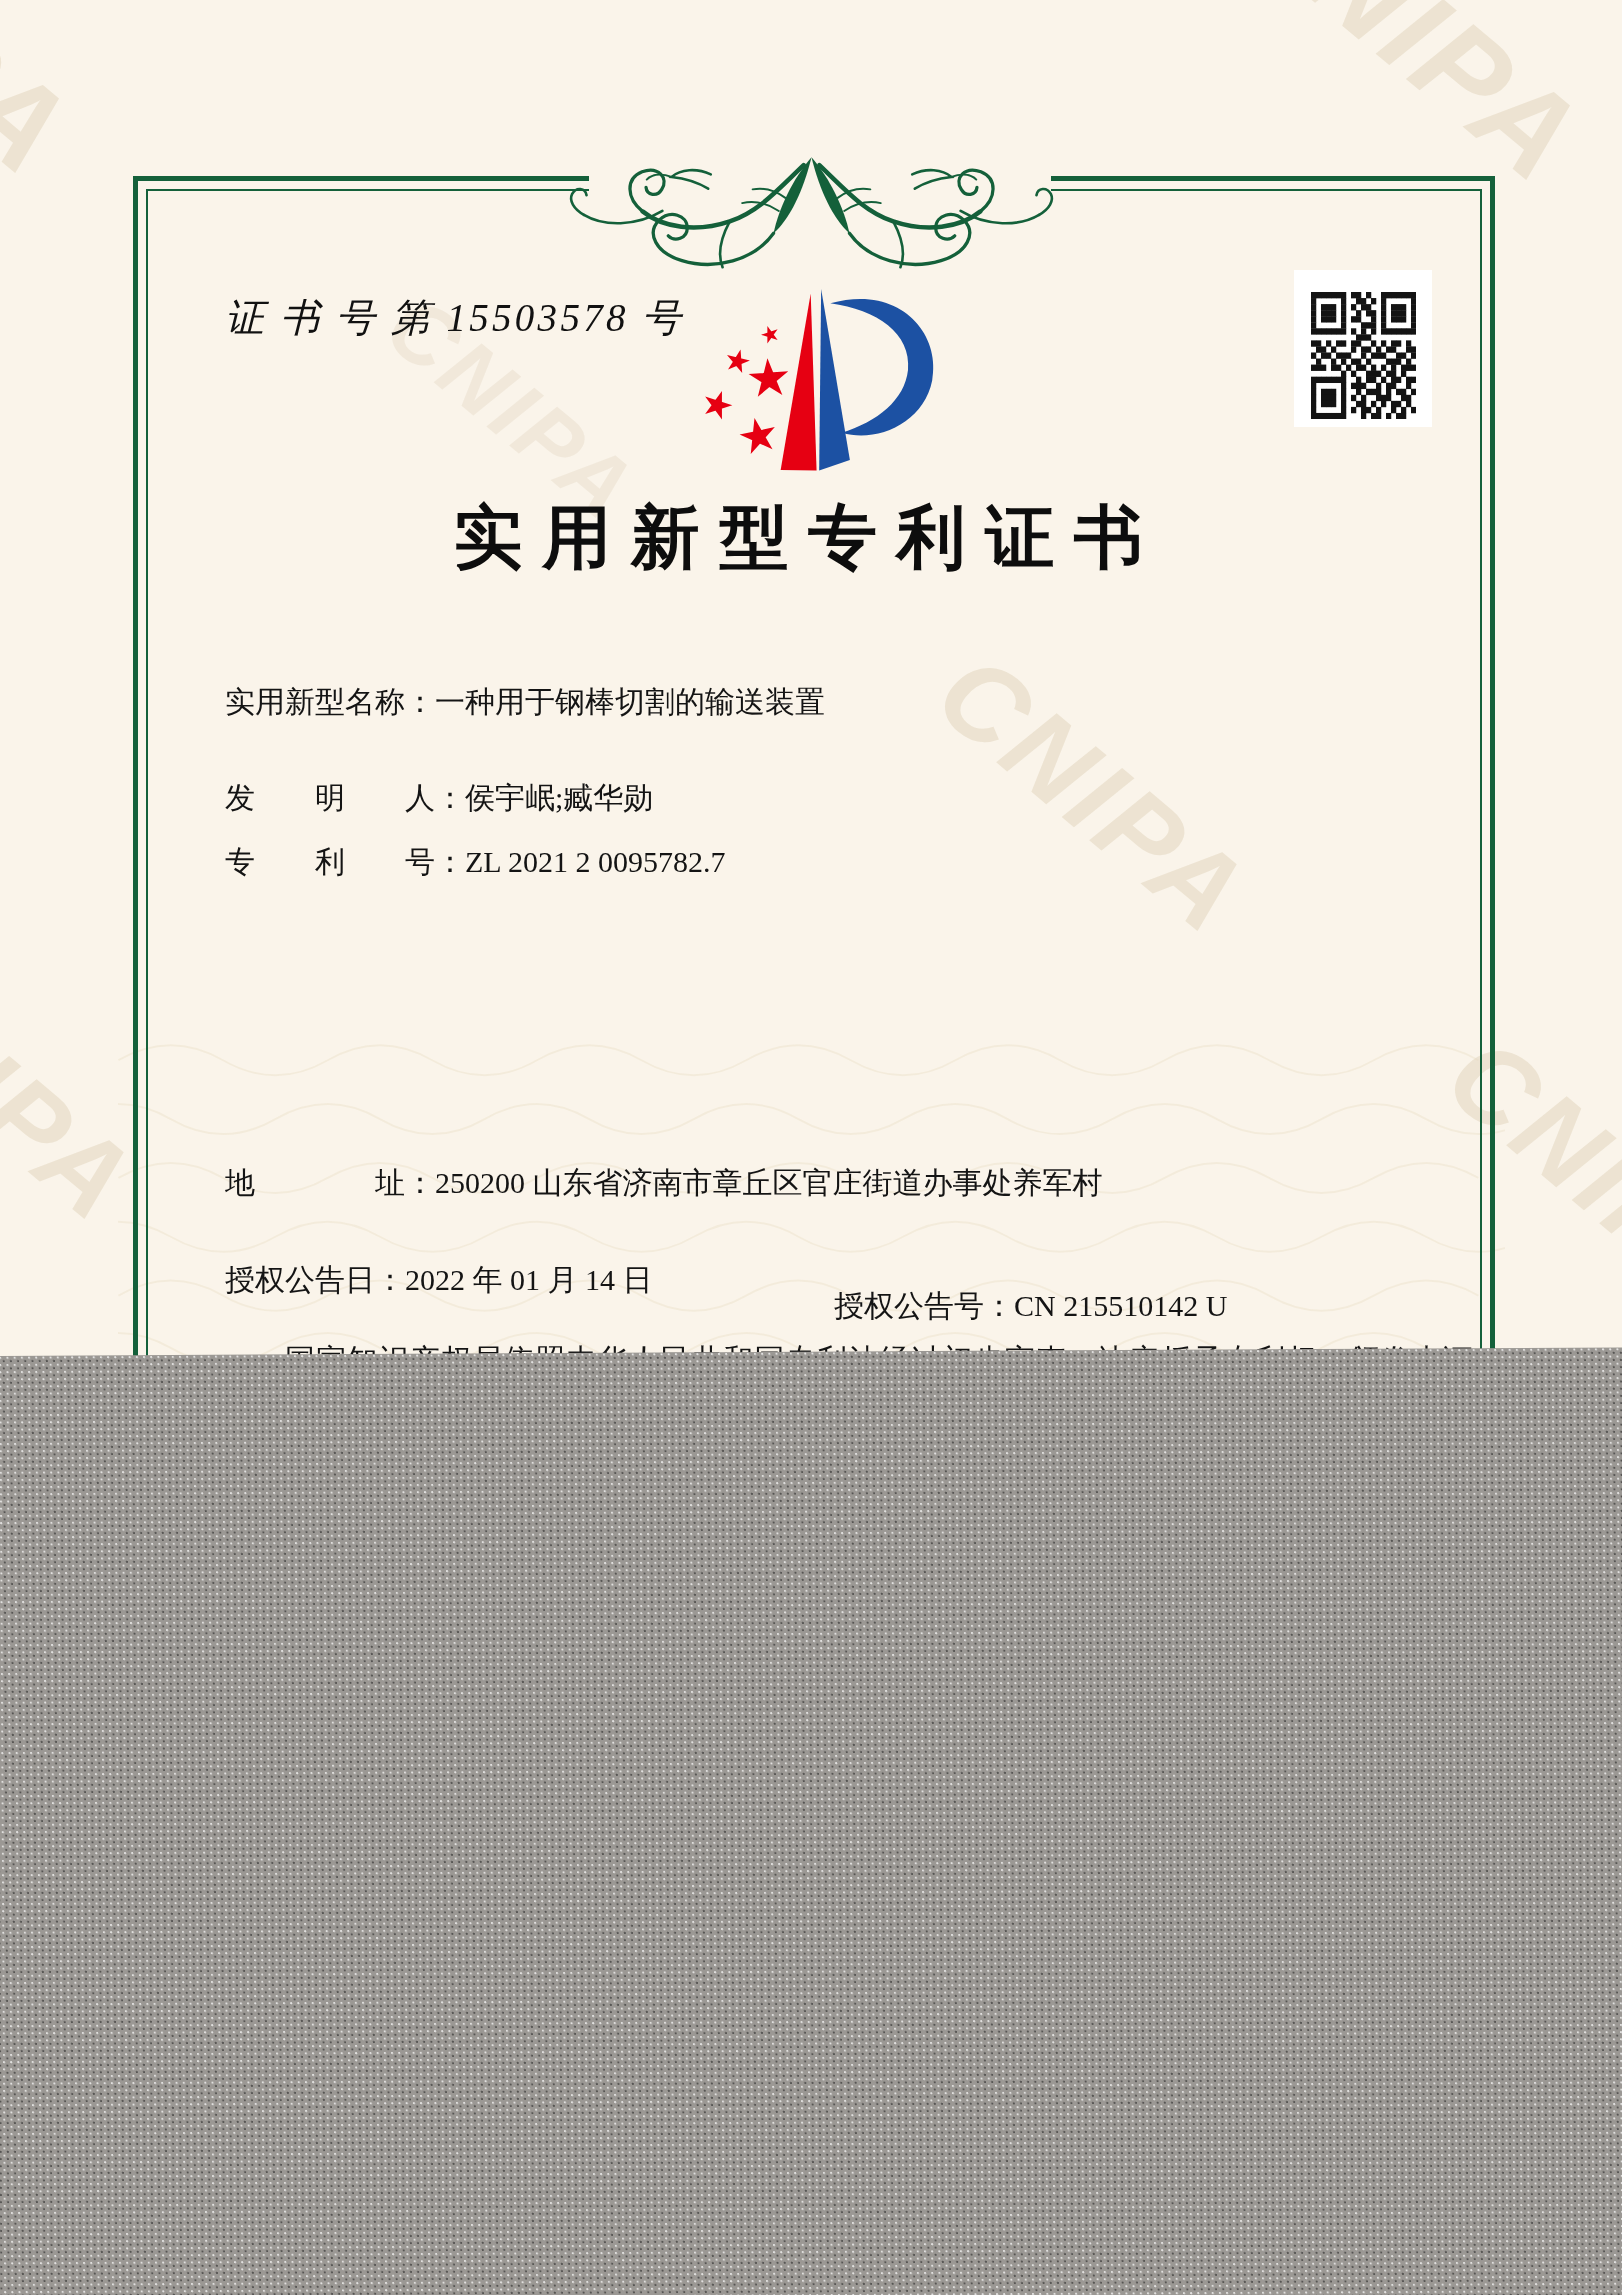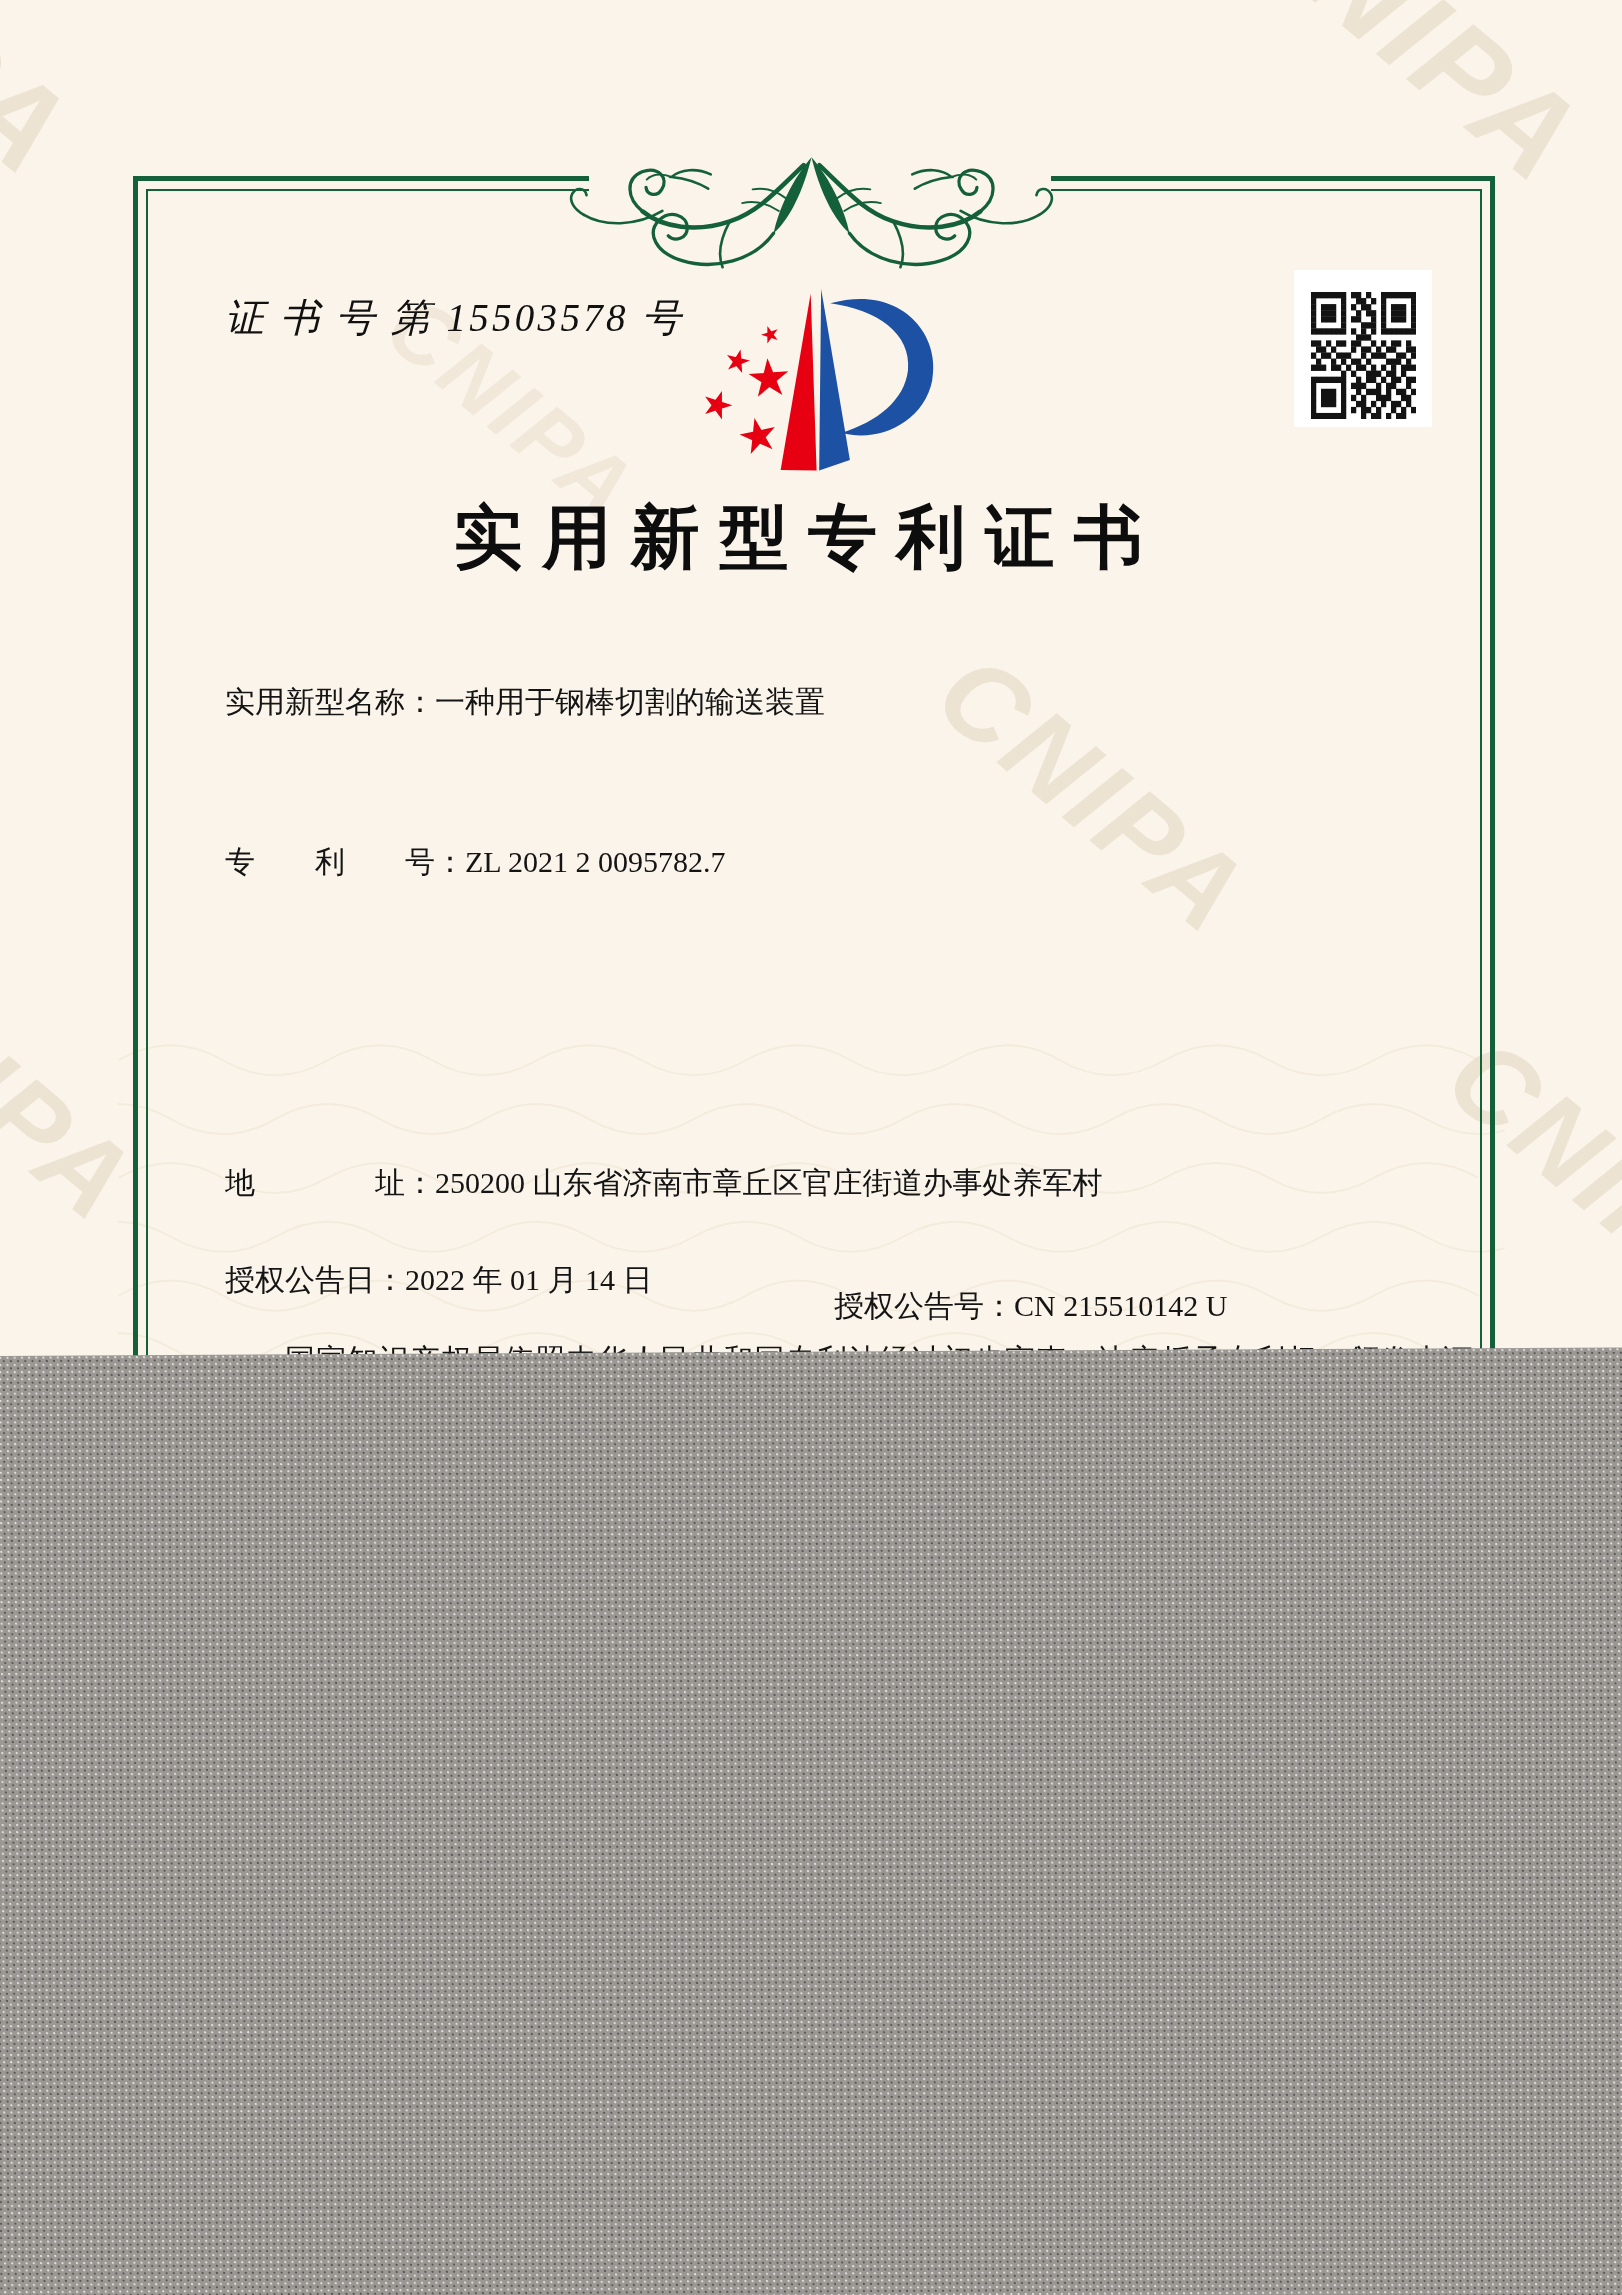--- a/index.html
+++ b/index.html
@@ -363,20 +363,23 @@
         <rect x="17" y="20" width="1.05" height="1.05"></rect>
         <rect x="18" y="20" width="1.05" height="1.05"></rect>
       </svg>
   </div>
 
   <div class="title">实用新型专利证书</div>
 
   <div class="line l1">
     <span>实用新型名称：</span><span>一种用于钢棒切割的输送装置</span>
   </div>
+  <div class="line l2">
+    <span>发　　明　　人：</span><span>侯宇岷;臧华勋</span>
+  </div>
   <div class="line l3">
     <span>专　　利　　号：</span><span>ZL 2021 2 0095782.7</span>
   </div>
   <div class="line l6">
     <span>地　　　　址：</span><span>250200  山东省济南市章丘区官庄街道办事处养军村</span>
   </div>
   <div class="line l7">
     <span><span>授权公告日：</span><span>2022 年 01 月 14 日</span></span>
     <span class="grant2"><span>授权公告号：</span><span>CN 215510142 U</span></span>
   </div>

